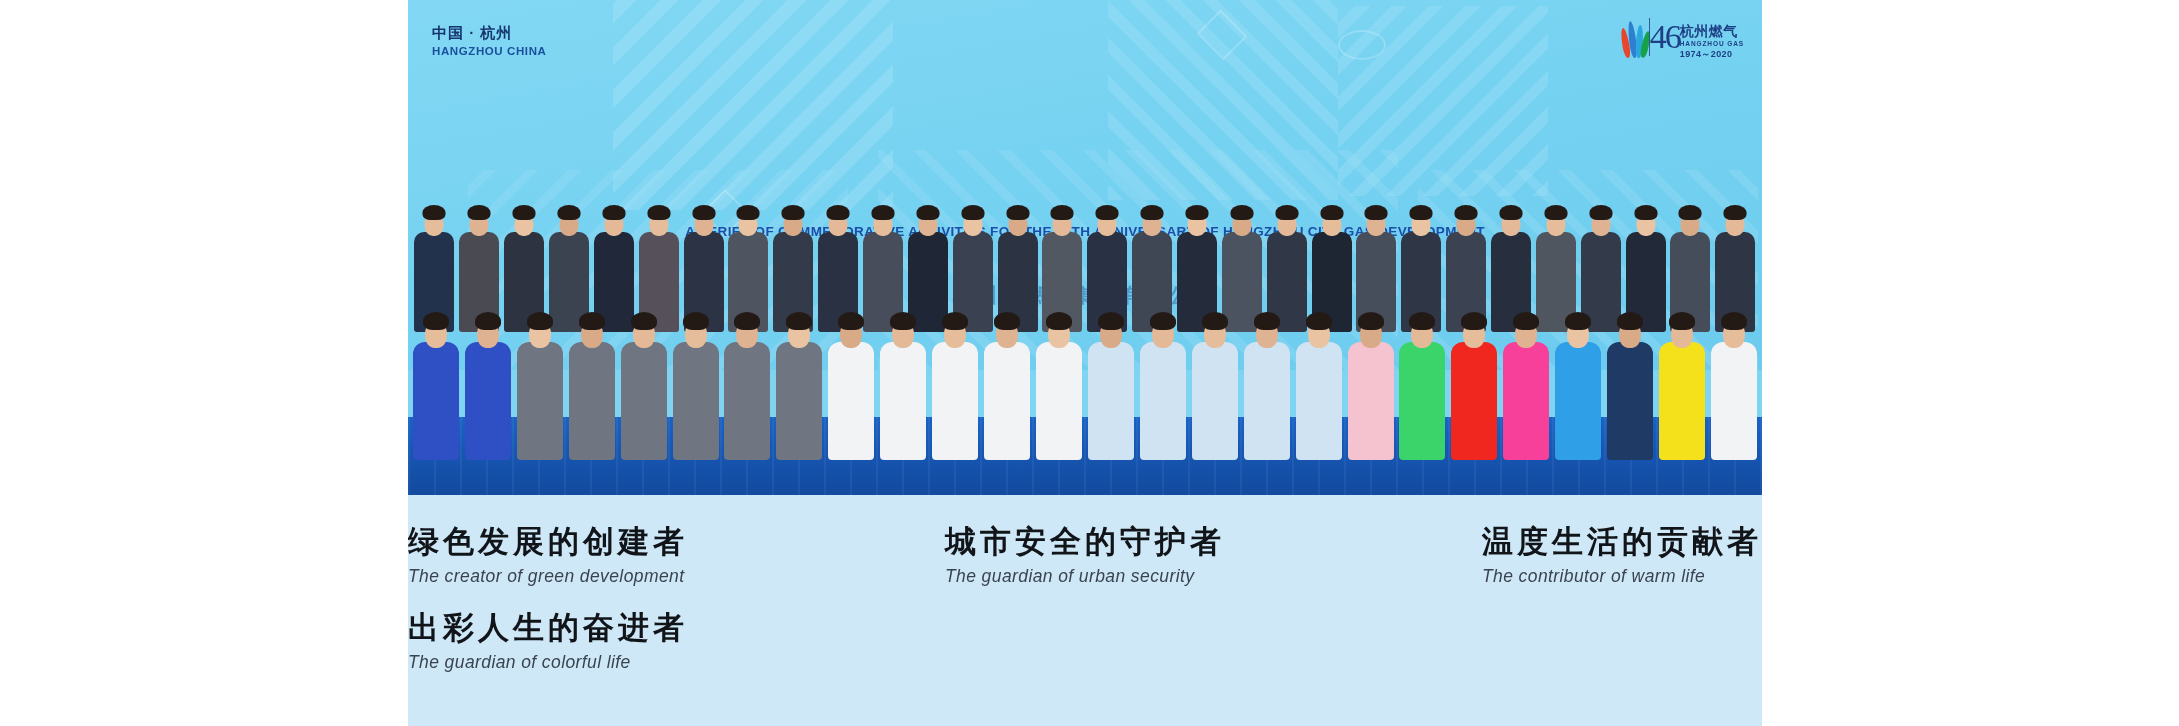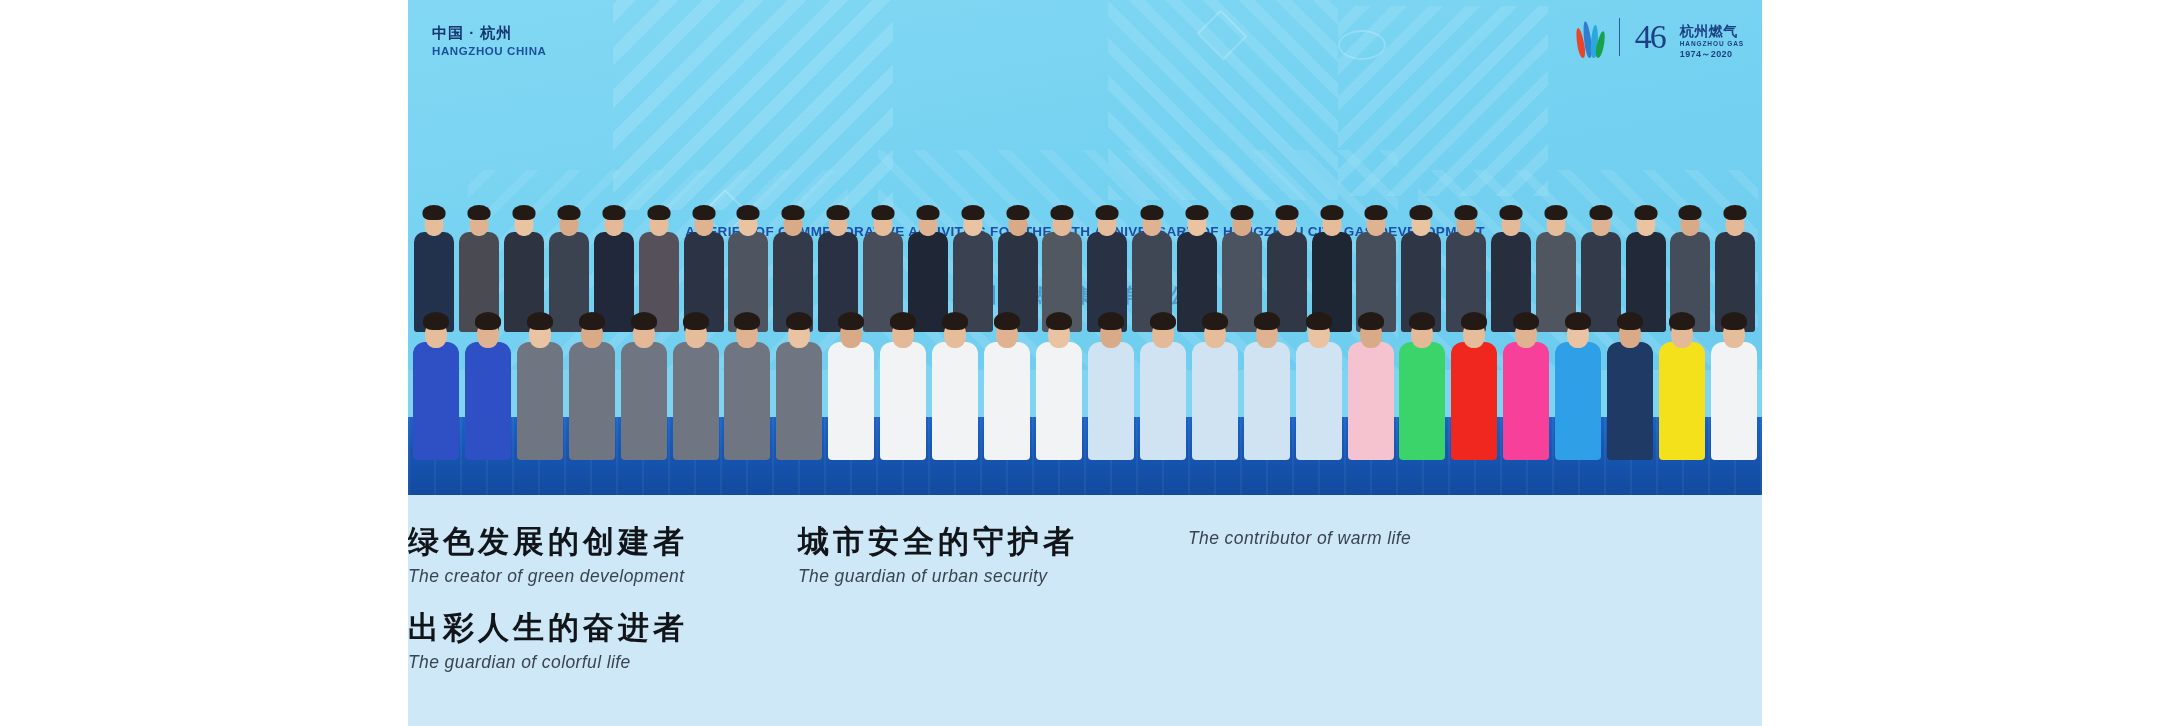--- a/index.html
+++ b/index.html
@@ -60,21 +60,21 @@
   .motif.m1{left:795px;top:18px;width:34px;height:30px;transform:rotate(45deg);}
   .motif.m2{left:930px;top:30px;width:44px;height:26px;border-radius:50%;}
   .motif.m3{left:300px;top:196px;width:30px;height:30px;transform:rotate(45deg);}
 
   
   .locale{position:absolute;left:24px;top:22px;color:#15356e;}
   .locale .cn{font-size:15px;font-weight:700;letter-spacing:1px;line-height:1.5;}
   .locale .en{font-size:11.5px;font-weight:700;letter-spacing:.6px;color:#1a4f9c;}
 
   
-  .lockup{position:absolute;right:18px;top:14px;display:flex;align-items:center;gap:15px;}
+  .lockup{position:absolute;right:18px;top:14px;display:flex;align-items:center;gap:0;}
   .flame{width:27px;height:42px;position:relative;}
   .flame i{position:absolute;bottom:0;width:7px;border-radius:50% 50% 45% 45%/60% 60% 40% 40%;}
   .flame i:nth-child(1){left:0;height:30px;background:#e8452c;transform:rotate(-16deg) skewX(-6deg);}
   .flame i:nth-child(2){left:7px;height:37px;background:#2f7fd0;transform:rotate(-7deg);}
   .flame i:nth-child(3){left:14px;height:33px;background:#2aa7dd;transform:rotate(3deg);}
   .flame i:nth-child(4){left:20px;height:27px;background:#17a24a;transform:rotate(12deg);}
   .divider{width:1px;height:38px;background:#1d3f84;opacity:.8;}
   .num46{font-size:34px;font-weight:400;color:#1d3f84;letter-spacing:-2px;
          font-family:"Liberation Serif","DejaVu Serif",serif;line-height:1;}
   .brandcol{display:flex;flex-direction:column;line-height:1.12;color:#1d3f84;}
@@ -146,21 +146,21 @@
   .rowfront .hair{width:26px;height:18px;bottom:130px;}
   .rowfront .body{width:46px;height:118px;border-radius:12px 12px 4px 4px;}
   .legs{
     position:absolute;left:50%;transform:translateX(-50%);bottom:0;
     width:44px;height:48px;background:#1d1d22;border-radius:4px;
   }
   .rowback .legs{width:38px;height:42px;}
 
   
   .slogans{position:absolute;left:0;top:495px;width:1354px;height:231px;background:#cfe8f7;}
-  .srow{display:flex;justify-content:flex-start;}
+  .srow{display:flex;justify-content:space-between;}
   .srow.r1{padding:28px 0 0 0;gap:110px;}
   .srow.r2{padding:22px 0 0 0;gap:108px;}
   .slog{display:flex;flex-direction:column;}
   .slog .cn{
     font-size:31px;font-weight:700;color:#111418;letter-spacing:4px;line-height:1.22;
     font-family:"DejaVu Sans","Liberation Sans",sans-serif;
   }
   .slog .en{
     font-size:17.5px;font-style:italic;color:#3a4450;letter-spacing:.4px;margin-top:5px;
   }
@@ -561,20 +561,21 @@
       <div class="srow r1">
         <div class="slog">
           <span class="cn">绿色发展的创建者</span>
           <span class="en">The creator of green development</span>
         </div>
         <div class="slog">
           <span class="cn">城市安全的守护者</span>
           <span class="en">The guardian of urban security</span>
         </div>
         <div class="slog">
+          <span class="cn">温度生活的贡献者</span>
           <span class="en">The contributor of warm life</span>
         </div>
       </div>
 
       <div class="srow r2">
         <div class="slog">
           <span class="cn">出彩人生的奋进者</span>
           <span class="en">The guardian of colorful life</span>
         </div>
       </div>

